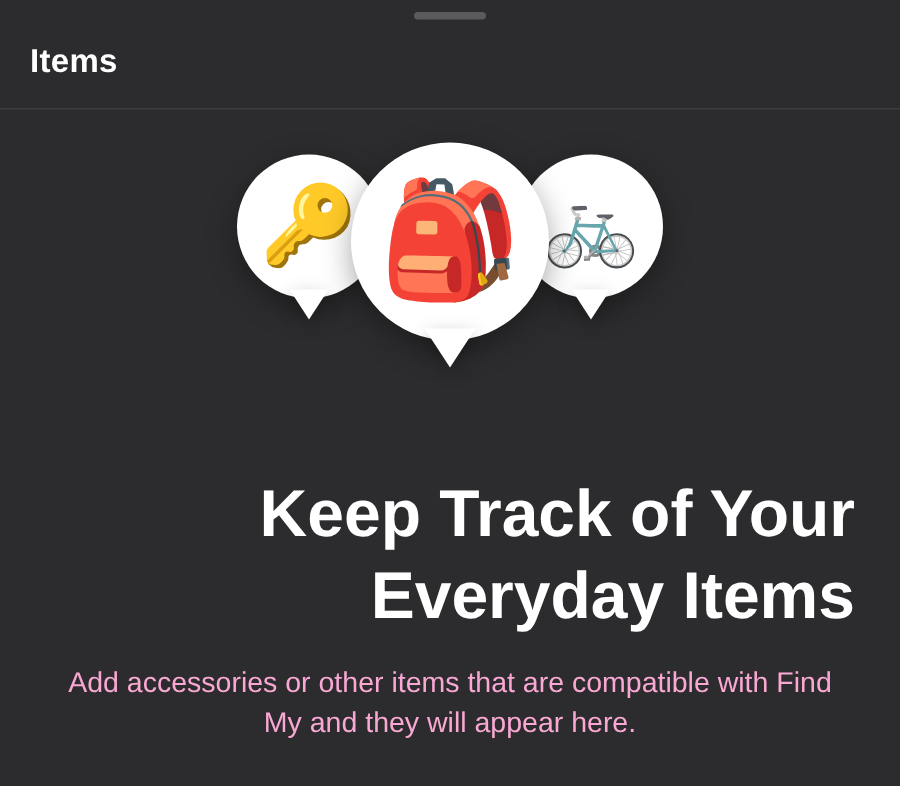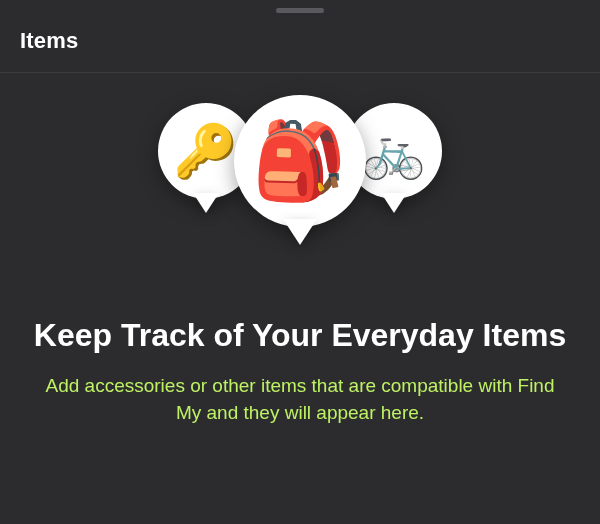--- a/index.html
+++ b/index.html
@@ -93,31 +93,31 @@
     }
     .pin-emoji-side {
       font-size: 52px;
       line-height: 1;
     }
     .pin-emoji-center {
       font-size: 76px;
       line-height: 1;
     }
     .headline {
-      font-size: 32px;
+      font-size: 44px;
       font-weight: 700;
-      text-align: left;
+      text-align: right;
       line-height: 1.25;
       padding: 0 30px;
       margin-bottom: 18px;
     }
     .subtext {
       font-size: 19px;
       font-weight: 400;
-      color: #bef264;
+      color: #f9a8d4;
       text-align: center;
       line-height: 1.4;
       padding: 0 40px;
     }
   </style>
 </head>
 <body>
 
 <div class="grabber"></div>
 

